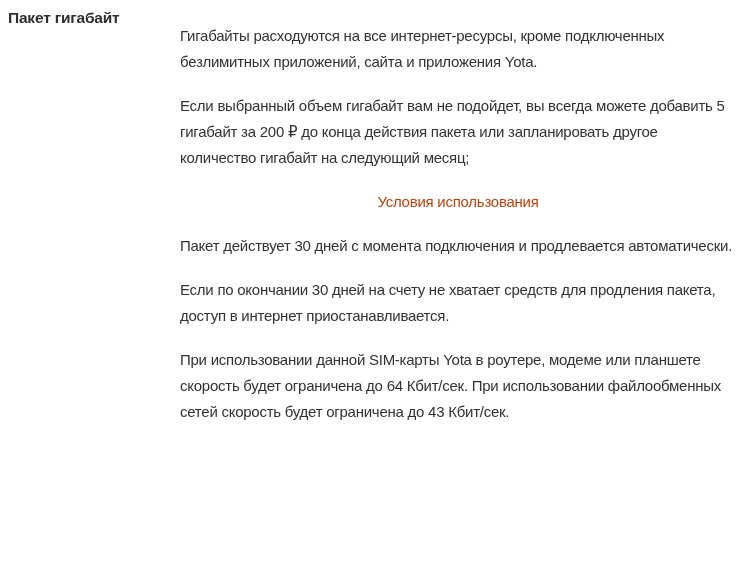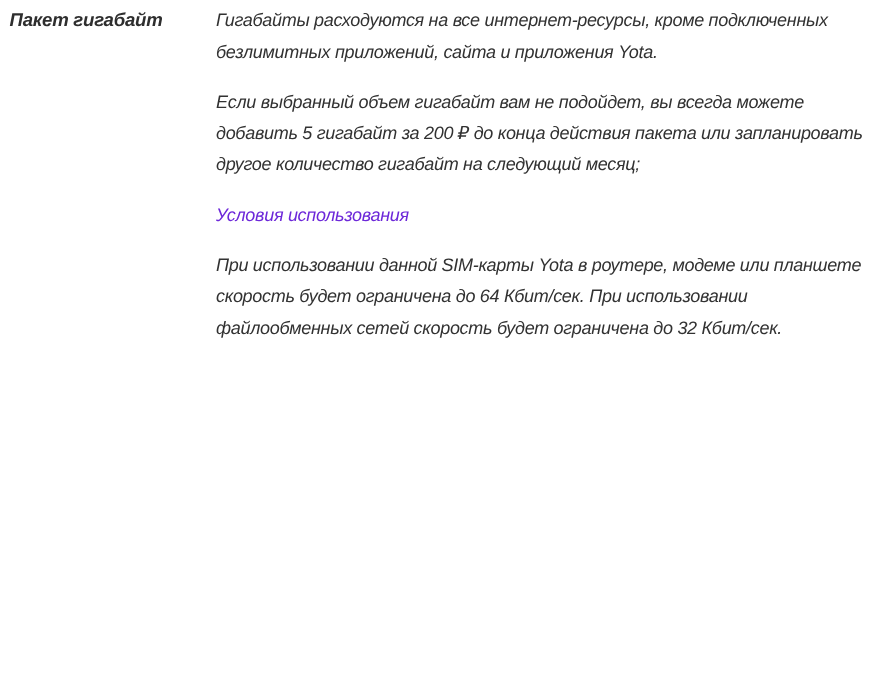--- a/index.html
+++ b/index.html
@@ -13,54 +13,56 @@
     height: 583px;
     overflow: hidden;
     font-family: "Liberation Sans", "DejaVu Sans", sans-serif;
     color: #323232;
   }
   .section {
     display: flex;
     align-items: flex-start;
     padding: 5px 0 0 8px;
     width: 636px;
-    font-style: italic;
   }
   .label-col {
     width: 172px;
     flex: 0 0 172px;
   }
   .row-title {
     font-size: 15.5px;
     line-height: 26px;
     font-weight: bold;
     letter-spacing: -0.2px;
     color: #2e2e2e;
   }
   .content-col {
     width: 556px;
     flex: 0 0 556px;
     font-size: 15px;
     line-height: 26px;
     letter-spacing: -0.25px;
   }
   .content-col p {
-    margin: 0 0 16px 0;
+    margin: 18px 0 16px 0;
     padding: 0;
   }
   .content-col p.muted {
-    color: #6d28d9;
+    color: #c2410c;
+    text-align: center;
   }
 </style>
 </head>
 <body>
 
 <div class="section">
   <div class="label-col">
     <div class="row-title">Пакет гигабайт</div>
   </div>
   <div class="content-col">
     <p>Гигабайты расходуются на все интернет-ресурсы, кроме подключенных безлимитных приложений, сайта и приложения Yota.</p>
     <p>Если выбранный объем гигабайт вам не подойдет, вы всегда можете добавить 5 гигабайт за 200 ₽ до конца действия пакета или запланировать другое количество гигабайт на следующий месяц;</p>
     <p class="muted">Условия использования</p>
-    <p>При использовании данной SIM-карты Yota в роутере, модеме или планшете скорость будет ограничена до 64 Кбит/сек. При использовании файлообменных сетей скорость будет ограничена до 32 Кбит/сек.</p>
+    <p>Пакет действует 30 дней с момента подключения и продлевается автоматически.</p>
+    <p>Если по окончании 30 дней на счету не хватает средств для продления пакета, доступ в интернет приостанавливается.</p>
+    <p>При использовании данной SIM-карты Yota в роутере, модеме или планшете скорость будет ограничена до 64 Кбит/сек. При использовании файлообменных сетей скорость будет ограничена до 43 Кбит/сек.</p>
   </div>
 </div>
 
 </body></html>

